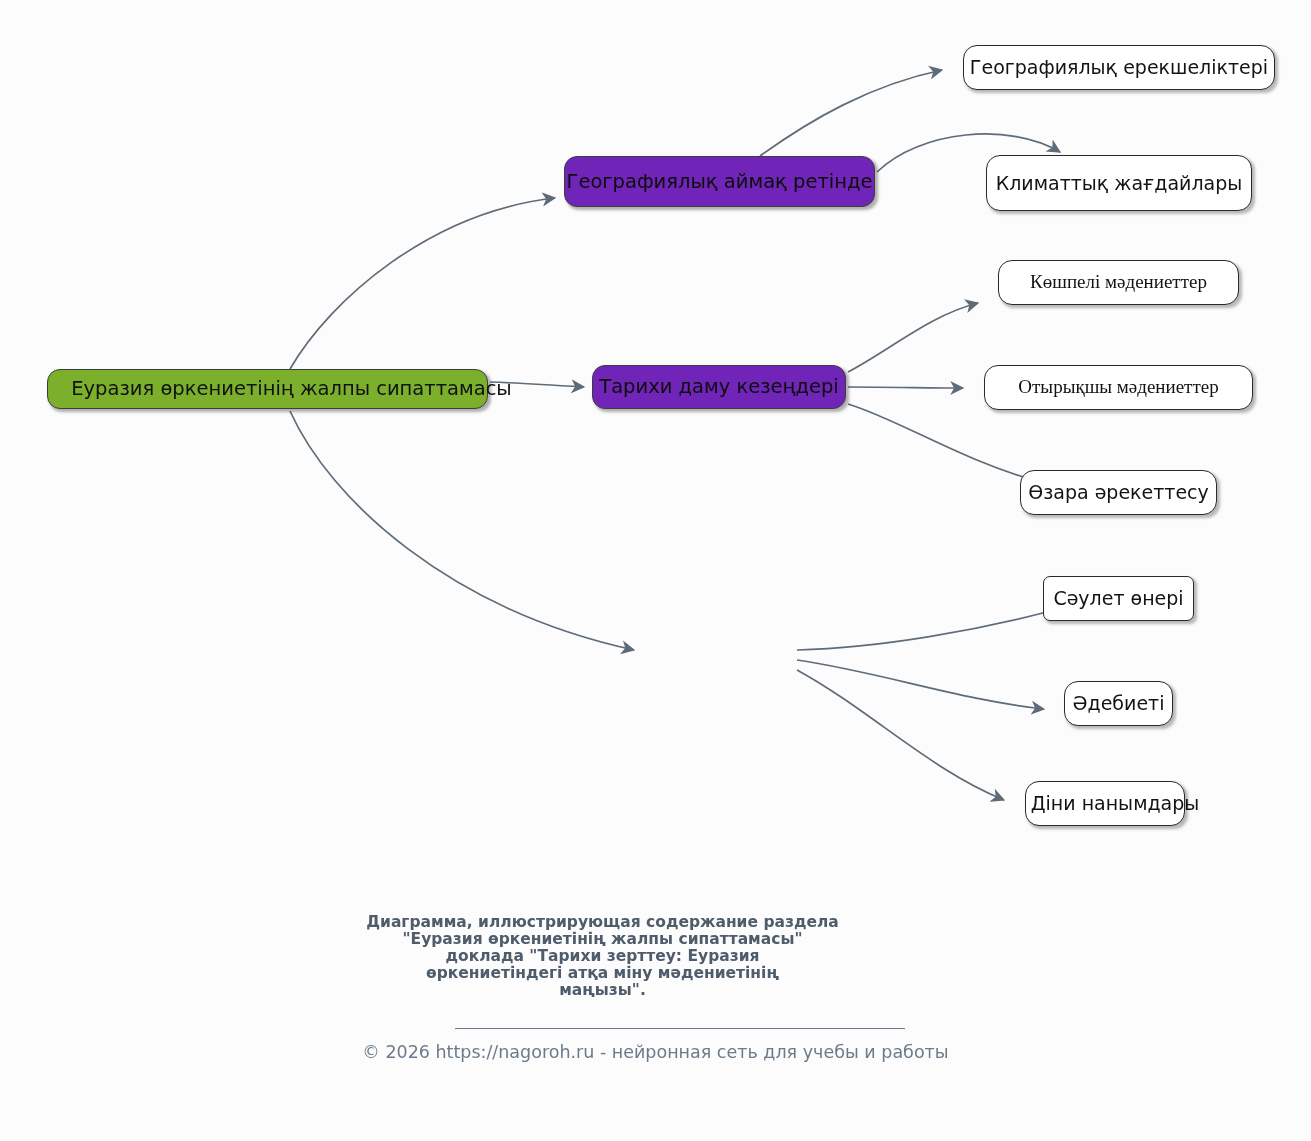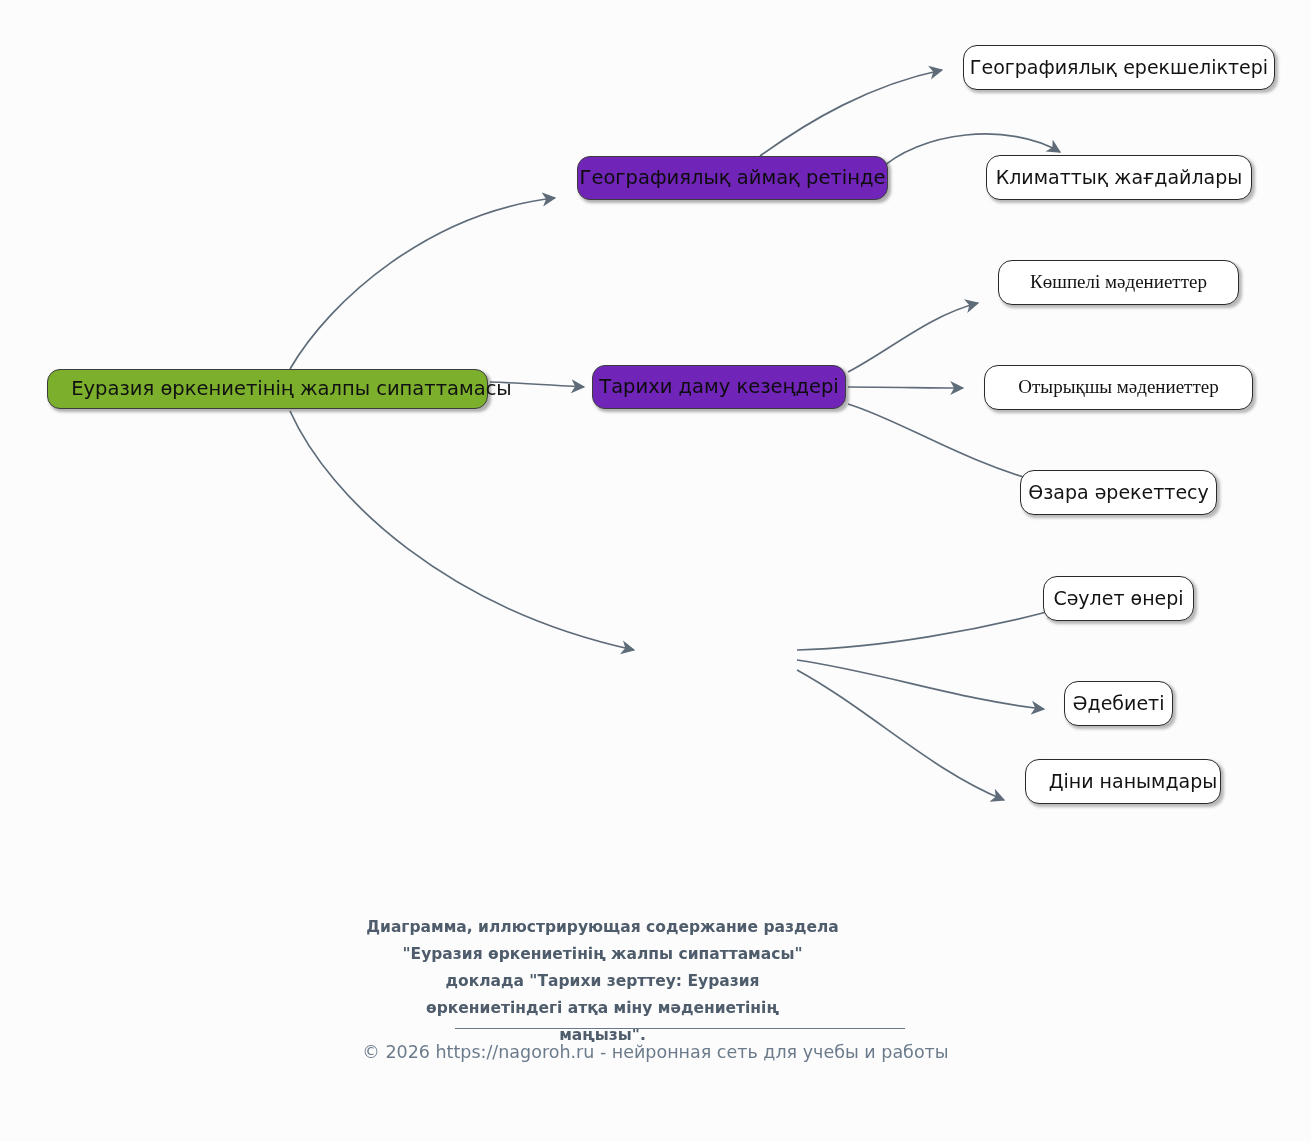--- a/index.html
+++ b/index.html
@@ -64,21 +64,21 @@
   }
   #caption {
     position: absolute;
     left: 0;
     top: 914px;
     width: 1205px;
     text-align: center;
     color: #4e5c6b;
     font-size: 15.5px;
     font-weight: bold;
-    line-height: 27px;
+    line-height: 17px;
     font-family: "DejaVu Sans", sans-serif;
     white-space: pre-line;
   }
   #caption-rule {
     position: absolute;
     left: 455px;
     top: 1028px;
     width: 450px;
     height: 0;
     border-top: 1.4px solid #69788a;
@@ -120,58 +120,58 @@
       <path d="M 797 650 C 880 648 980 630 1058 609"></path>
       <path d="M 797 660 C 880 672 960 700 1044 709"></path>
       <path d="M 797 670 C 870 710 930 770 1004 800"></path>
     </g>
   </svg>
 
   <div class="node node-root" style="left:47px; top:369px; width:441px; height:40px;">
     <span>Еуразия өркениетінің жалпы сипаттамасы</span>
   </div>
 
-  <div class="node node-branch" style="left:577px; top:156px; width:311px; height:44px;">
+  <div class="node node-branch" style="left:564px; top:156px; width:311px; height:51px;">
     <span>Географиялық аймақ ретінде</span>
   </div>
 
   <div class="node node-branch" style="left:592px; top:365px; width:254px; height:44px;">
     <span>Тарихи даму кезеңдері</span>
   </div>
 
 
   <div class="node node-leaf" style="left:951px; top:45px; width:312px; height:45px;">
     <span>Географиялық ерекшеліктері</span>
   </div>
 
-  <div class="node node-leaf" style="left:974px; top:155px; width:266px; height:45px;align-items:center;">
+  <div class="node node-leaf" style="left:974px; top:155px; width:266px; height:56px;align-items:center;">
     <span>Климаттық жағдайлары</span>
   </div>
 
   <div class="node node-leaf" style="left:986px; top:260px; width:241px; height:45px;font-family:Liberation Serif, serif;">
     <span>Көшпелі мәдениеттер</span>
   </div>
 
   <div class="node node-leaf" style="left:972px; top:365px; width:269px; height:45px;font-family:Liberation Serif, serif;">
     <span>Отырықшы мәдениеттер</span>
   </div>
 
   <div class="node node-leaf" style="left:1008px; top:470px; width:197px; height:45px;">
     <span>Өзара әрекеттесу</span>
   </div>
 
-  <div class="node node-leaf" style="left:1031px; top:576px; width:151px; height:45px;">
+  <div class="node node-leaf" style="left:1031px; top:576px; width:151px; height:45px;border-radius:7px;">
     <span>Сәулет өнері</span>
   </div>
 
   <div class="node node-leaf" style="left:1052px; top:681px; width:109px; height:45px;">
     <span>Әдебиеті</span>
   </div>
 
-  <div class="node node-leaf" style="left:1013px; top:759px; width:196px; height:45px;padding-left:20px;">
+  <div class="node node-leaf" style="left:1013px; top:781px; width:160px; height:45px;padding-left:20px;">
     <span>Діни нанымдары</span>
   </div>
 
   <div id="caption">Диаграмма, иллюстрирующая содержание раздела
 "Еуразия өркениетінің жалпы сипаттамасы"
 доклада "Тарихи зерттеу: Еуразия
 өркениетіндегі атқа міну мәдениетінің
 маңызы".</div>
 
   <div id="caption-rule"></div>

